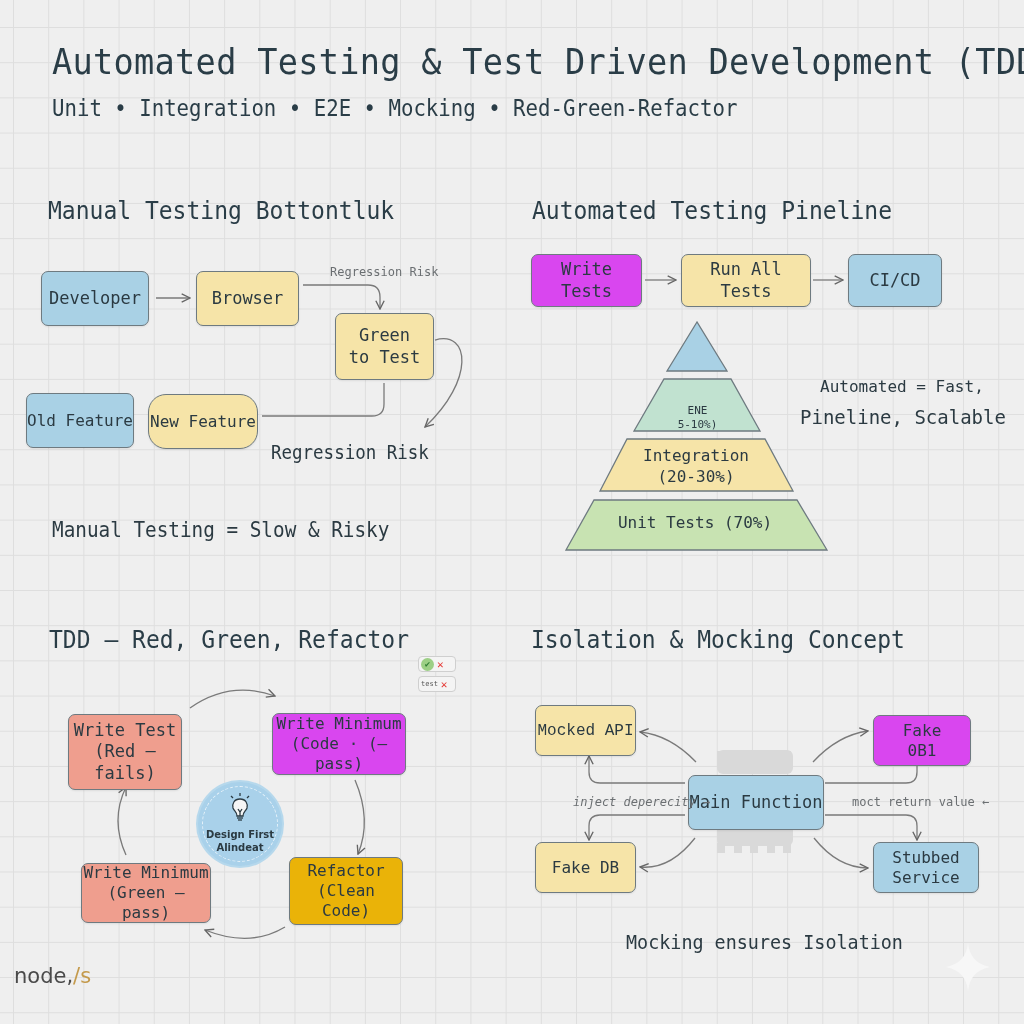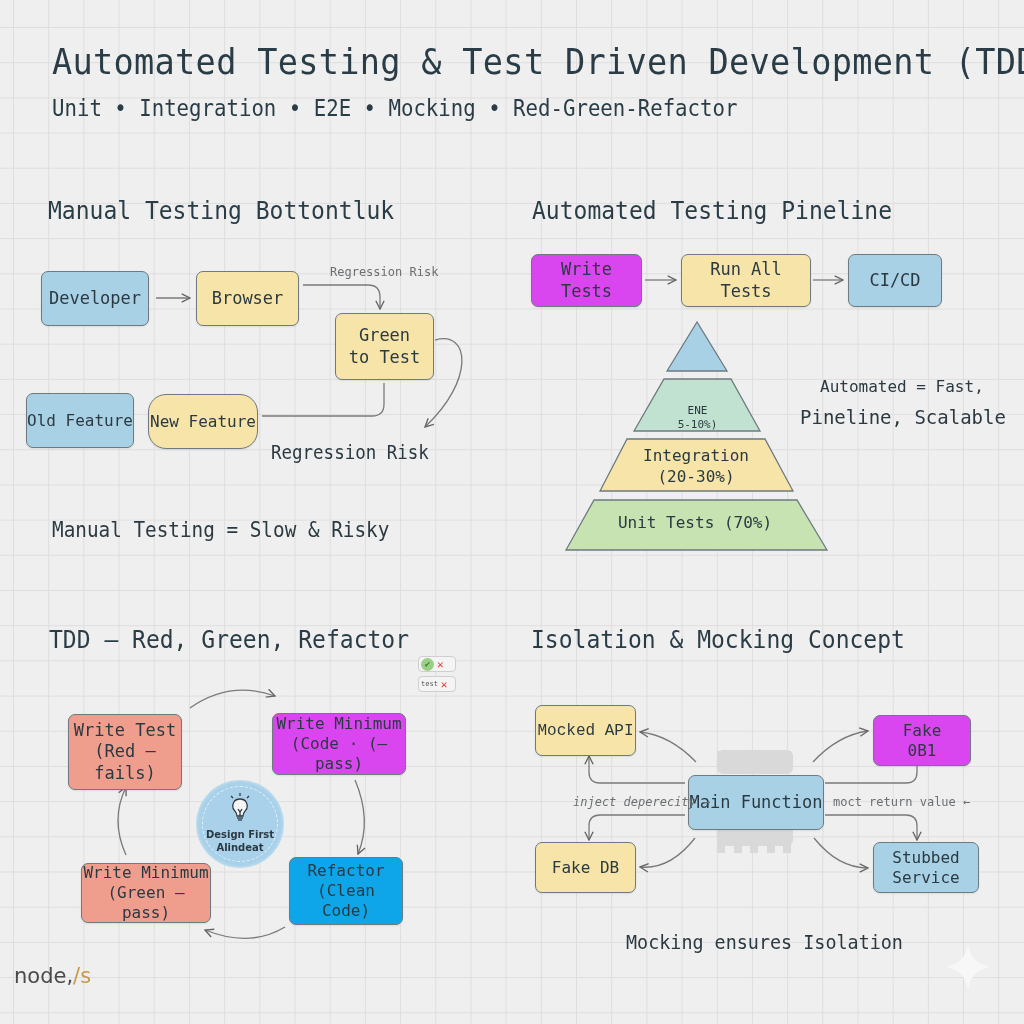--- a/index.html
+++ b/index.html
@@ -37,21 +37,21 @@
     border: 1.5px solid #6e7a80; border-radius: 7px;
     font-size: 17px; color: #2b3a42; line-height: 1.25;
     box-shadow: 0 1px 2px rgba(0,0,0,0.08);
     white-space: pre-line;
     font-family: "DejaVu Sans Mono", monospace;
   }
   .blue { background: #a9d1e5; }
   .yellow { background: #f6e4a8; }
   .green { background: #d946ef; }
   .red { background: #ef9e8e; }
-  .teal { background: #0ea5e9; }
+  .teal { background: #eab308; }
   .note { font-size: 12px; color: #6b6f72; white-space: nowrap; }
   .caption { font-size: 21px; color: #2b3a42; white-space: nowrap; transform: scaleX(0.92); transform-origin: left; }
   svg.overlay { position: absolute; left: 0; top: 0; pointer-events: none; }
   .pyr-label {
     position: absolute; text-align: center; font-size: 16px; color: #2b3a42;
     line-height: 1.3; white-space: pre-line;
   }
   .badge {
     position: absolute; left: 198px; top: 782px; width: 84px; height: 84px;
     border-radius: 50%; background: #a9d1ea;
@@ -196,21 +196,21 @@
 (Green – pass)</div>
 <div class="box teal" style="left:289px; top:857px; width:114px; height:68px; font-size:16px;">Refactor
 (Clean Code)</div>
 
 <div class="abs sec-title" style="left:531px; top:625px;">Isolation &amp; Mocking Concept</div>
 <div class="box yellow" style="left:535px; top:705px; width:101px; height:51px; font-size:16px;font-family:Liberation Mono, monospace;">Mocked API</div>
 <div class="box green" style="left:873px; top:705px; width:98px; height:51px; font-size:16px;margin-top:10px;">Fake
 0B1</div>
 <div class="box blue" style="left:688px; top:775px; width:136px; height:55px;">Main Function</div>
 <div class="abs note" style="left:573px; top:795px;font-style:italic;">inject deperecity →</div>
-<div class="abs note" style="left:833px; top:795px;">moct return value ←</div>
+<div class="abs note" style="left:852px; top:795px;">moct return value ←</div>
 <div class="box yellow" style="left:535px; top:842px; width:101px; height:51px; font-size:16px;">Fake DB</div>
 <div class="box blue" style="left:873px; top:842px; width:106px; height:51px; font-size:16px;">Stubbed
 Service</div>
 <div class="abs caption" style="left:626px; top:930px; font-size:20px;">Mocking ensures Isolation</div>
 
 <div class="abs logo">
   <span>node,</span><span class="js">/s</span>
 </div>
 
 </body></html>

